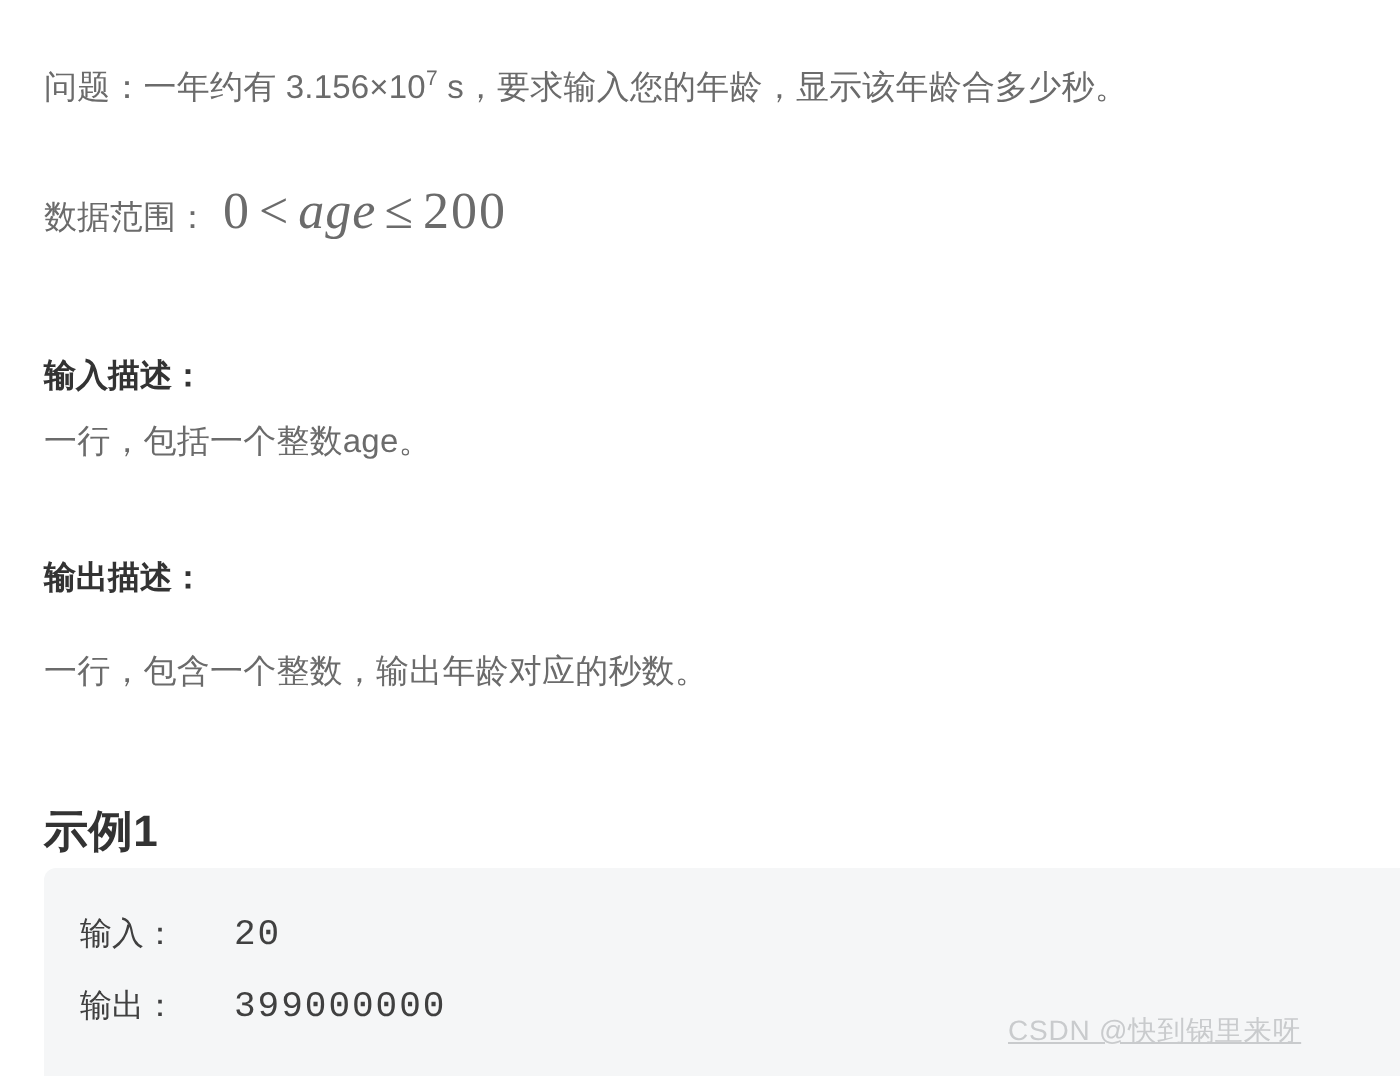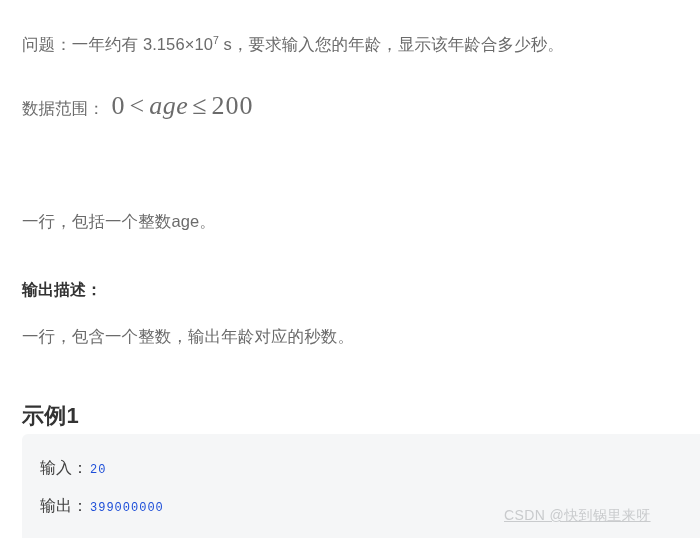--- a/index.html
+++ b/index.html
@@ -121,24 +121,25 @@
     line-height: 36px;
     color: #6b6b6b;
     white-space: nowrap;
   }
   .example-row .label {
     font-family: "Liberation Sans", "DejaVu Sans", sans-serif;
     color: #404040;
   }
   .example-row .value {
     font-family: "Liberation Mono", "DejaVu Sans Mono", monospace;
-    color: #1d4ed8;
-    font-size: 12px;
+    color: #404040;
+    font-size: 18px;
     letter-spacing: 1px;
     padding-left: 2px;
+    margin-left: 27px;
   }
 
   
   .watermark {
     position: absolute;
     left: 504px;
     top: 505px;
     font-size: 14px;
     color: #c9cbcd;
     line-height: 20px;
@@ -150,20 +151,21 @@
 </style>
 </head>
 <body>
 
 <div class="page">
 
   <p class="problem-line"><span>问题：一年约有 3.156×10</span><span class="sup">7</span><span> s，要求输入您的年龄，显示该年龄合多少秒。</span></p>
 
   <p class="range-line"><span>数据范围：</span><span class="math"><span>0</span><span class="op">&lt;</span><span class="var">age</span><span class="op">≤</span><span>200</span></span></p>
 
+  <h3 class="sec-head input">输入描述：</h3>
   <p class="sec-body input">一行，包括一个整数age。</p>
 
   <h3 class="sec-head output">输出描述：</h3>
   <p class="sec-body output">一行，包含一个整数，输出年龄对应的秒数。</p>
 
   <h2 class="example-title">示例1</h2>
 
   <div class="example-box">
     <div class="example-row"><span class="label">输入：</span><span class="value">20</span></div>
     <div class="example-row"><span class="label">输出：</span><span class="value">399000000</span></div>

